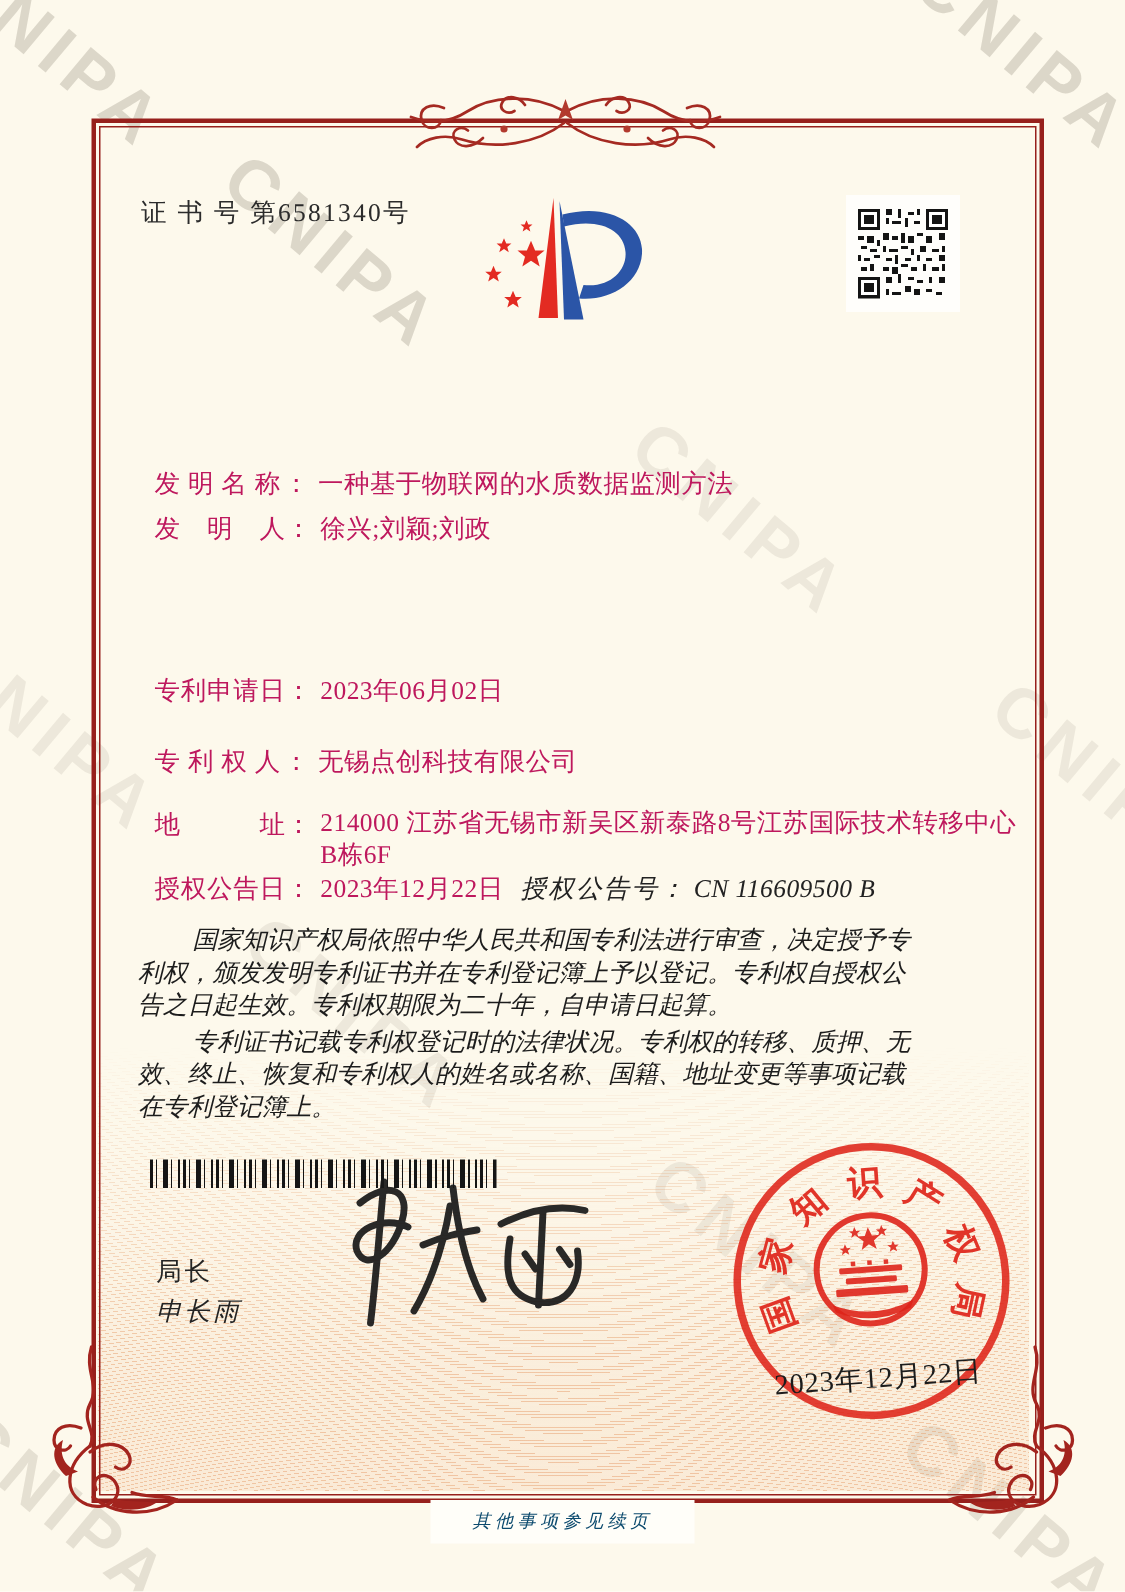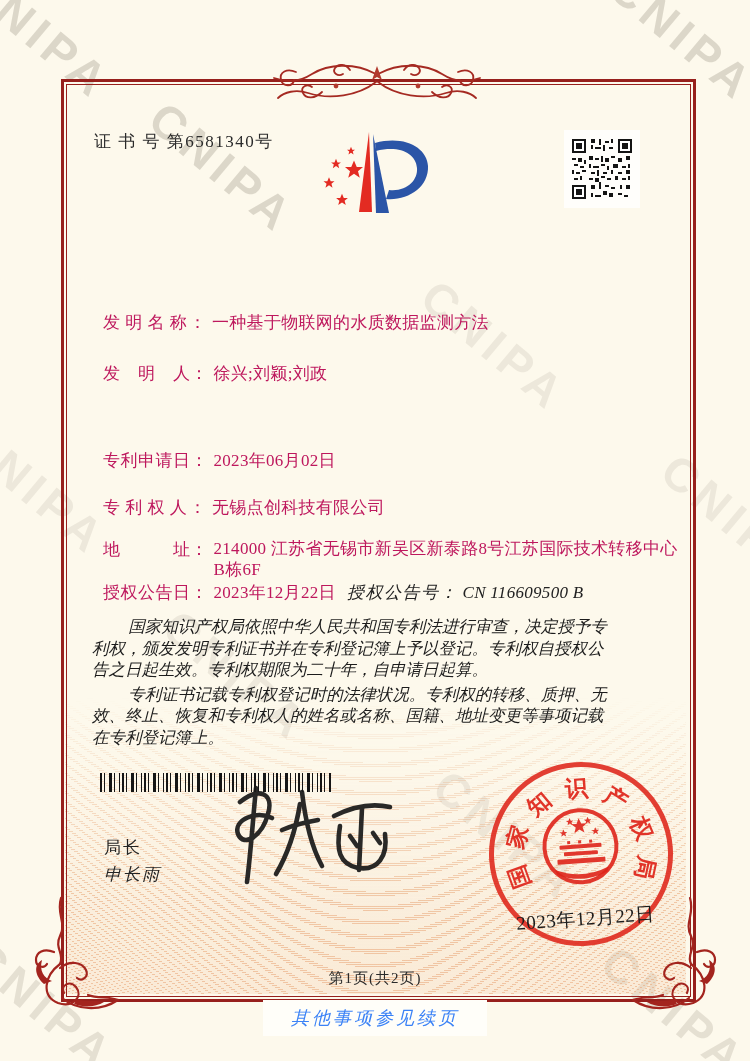--- a/index.html
+++ b/index.html
@@ -84,22 +84,22 @@
   .rc5{transform:rotate(71deg)   translateY(-65px);}
   .rc6{transform:rotate(106deg)  translateY(-65px);}
   .seal-emblem{position:absolute;left:50%;top:50%;transform:translate(-50%,-56%);}
   .seal-date{position:absolute;left:0;right:0;bottom:14px;text-align:center;font-size:19px;
              color:#1c1c1c;letter-spacing:0.5px;white-space:nowrap;z-index:2;}
 
   
   .page-info{position:absolute;left:0;right:0;top:969px;text-align:center;font-size:15px;
              letter-spacing:1px;color:#2a2a2a;z-index:2;}
   .cont-note{position:absolute;left:50%;top:1000px;transform:translateX(-50%);z-index:3;
-             background:#fffef9;padding:6px 28px;font-size:18px;letter-spacing:3px;
-             color:#3b82f6;font-style:italic;white-space:nowrap;}
+             background:#fffef9;padding:6px 28px;font-size:12px;letter-spacing:3px;
+             color:#0c4a6e;font-style:italic;white-space:nowrap;}
 </style>
 </head>
 <body>
 
 <div class="page">
 
   <div class="wm dark" style="left:-48px;top:6px;">CNIPA</div>
   <div class="wm dark" style="left:136px;top:140px;">CNIPA</div>
   <div class="wm dark" style="left:596px;top:8px;">CNIPA</div>
   <div class="wm" style="left:408px;top:318px;">CNIPA</div>
@@ -207,21 +207,21 @@
                  M9,22h2v2h-2z M13,21h1v3h-1z M16,22h2v1h-2z M19,23h2v1h-2z M23,22h1v2h-1z M26,22h2v2h-2z
                  M9,26h1v2h-1z M11,27h3v1h-3z M15,25h2v2h-2z M18,26h2v2h-2z M22,26h2v1h-2z M25,27h2v1h-2z"></path>
       </g>
     </svg>
   </div>
 
 
   <div class="row" style="top:311px;">
     <span class="flabel">发 明 名 称</span><span class="fcolon">：</span><span class="fvalue">一种基于物联网的水质数据监测方法</span>
   </div>
-  <div class="row" style="top:362px;">
+  <div class="row" style="top:341px;">
     <span class="flabel">发　明　人</span><span class="fcolon">：</span><span class="fvalue">徐兴;刘颖;刘政</span>
   </div>
   <div class="row" style="top:449px;">
     <span class="flabel">专利申请日</span><span class="fcolon">：</span><span class="fvalue">2023年06月02日</span>
   </div>
   <div class="row" style="top:496px;">
     <span class="flabel">专 利 权 人</span><span class="fcolon">：</span><span class="fvalue">无锡点创科技有限公司</span>
   </div>
   <div class="row addr" style="top:538px;">
     <span class="flabel">地　　　址</span><span class="fcolon">：</span><span class="fvalue">214000 江苏省无锡市新吴区新泰路8号江苏国际技术转移中心B栋6F</span>
@@ -282,16 +282,15 @@
         <rect x="19" y="58" width="48" height="5" rx="1"></rect>
         <rect x="30" y="40" width="3" height="3"></rect>
           <rect x="41" y="40" width="3" height="3"></rect>
           <rect x="52" y="40" width="3" height="3"></rect>
         <path d="M16,68 Q43,80 70,68 L68,73 Q43,84 18,73 Z"></path>
       </g>
     </svg>
     <div class="seal-date">2023年12月22日</div>
   </div>
 
-  <div class="page-info">第1页(共2页)</div>
   <div class="cont-note">其他事项参见续页</div>
 
 </div>
 
 </body></html>

